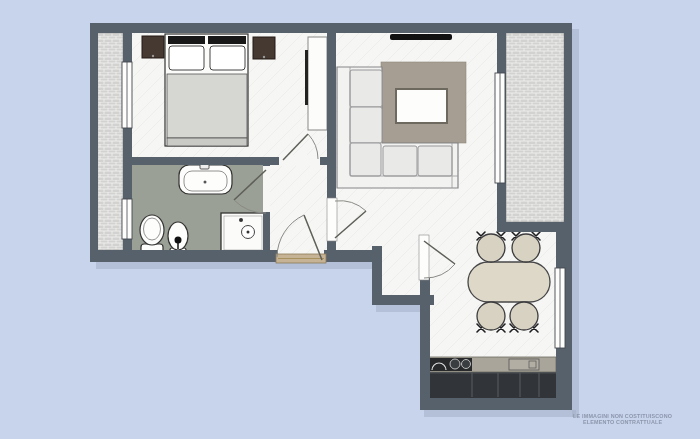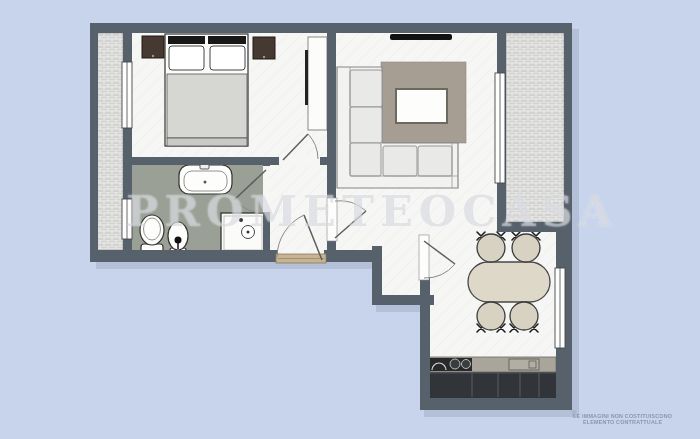--- a/index.html
+++ b/index.html
@@ -229,19 +229,18 @@
   <g>
     <path class="doorleaf" d="M322 260 L304 215"></path>
     <path class="doorarc" d="M304 215 A47 47 0 0 0 277 257"></path>
   </g>
   <g>
     <path class="doorleaf" d="M424 241 L455 264"></path>
     <path class="doorarc" d="M455 264 A39 39 0 0 1 424 278"></path>
   </g>
 </svg>
 
-<div class="watermark">PROMETEOCASA</div>
 
 <div class="disclaimer">
   <div>LE IMMAGINI NON COSTITUISCONO</div>
   <div>ELEMENTO CONTRATTUALE</div>
 </div>
 </div>
 
 </body></html>

